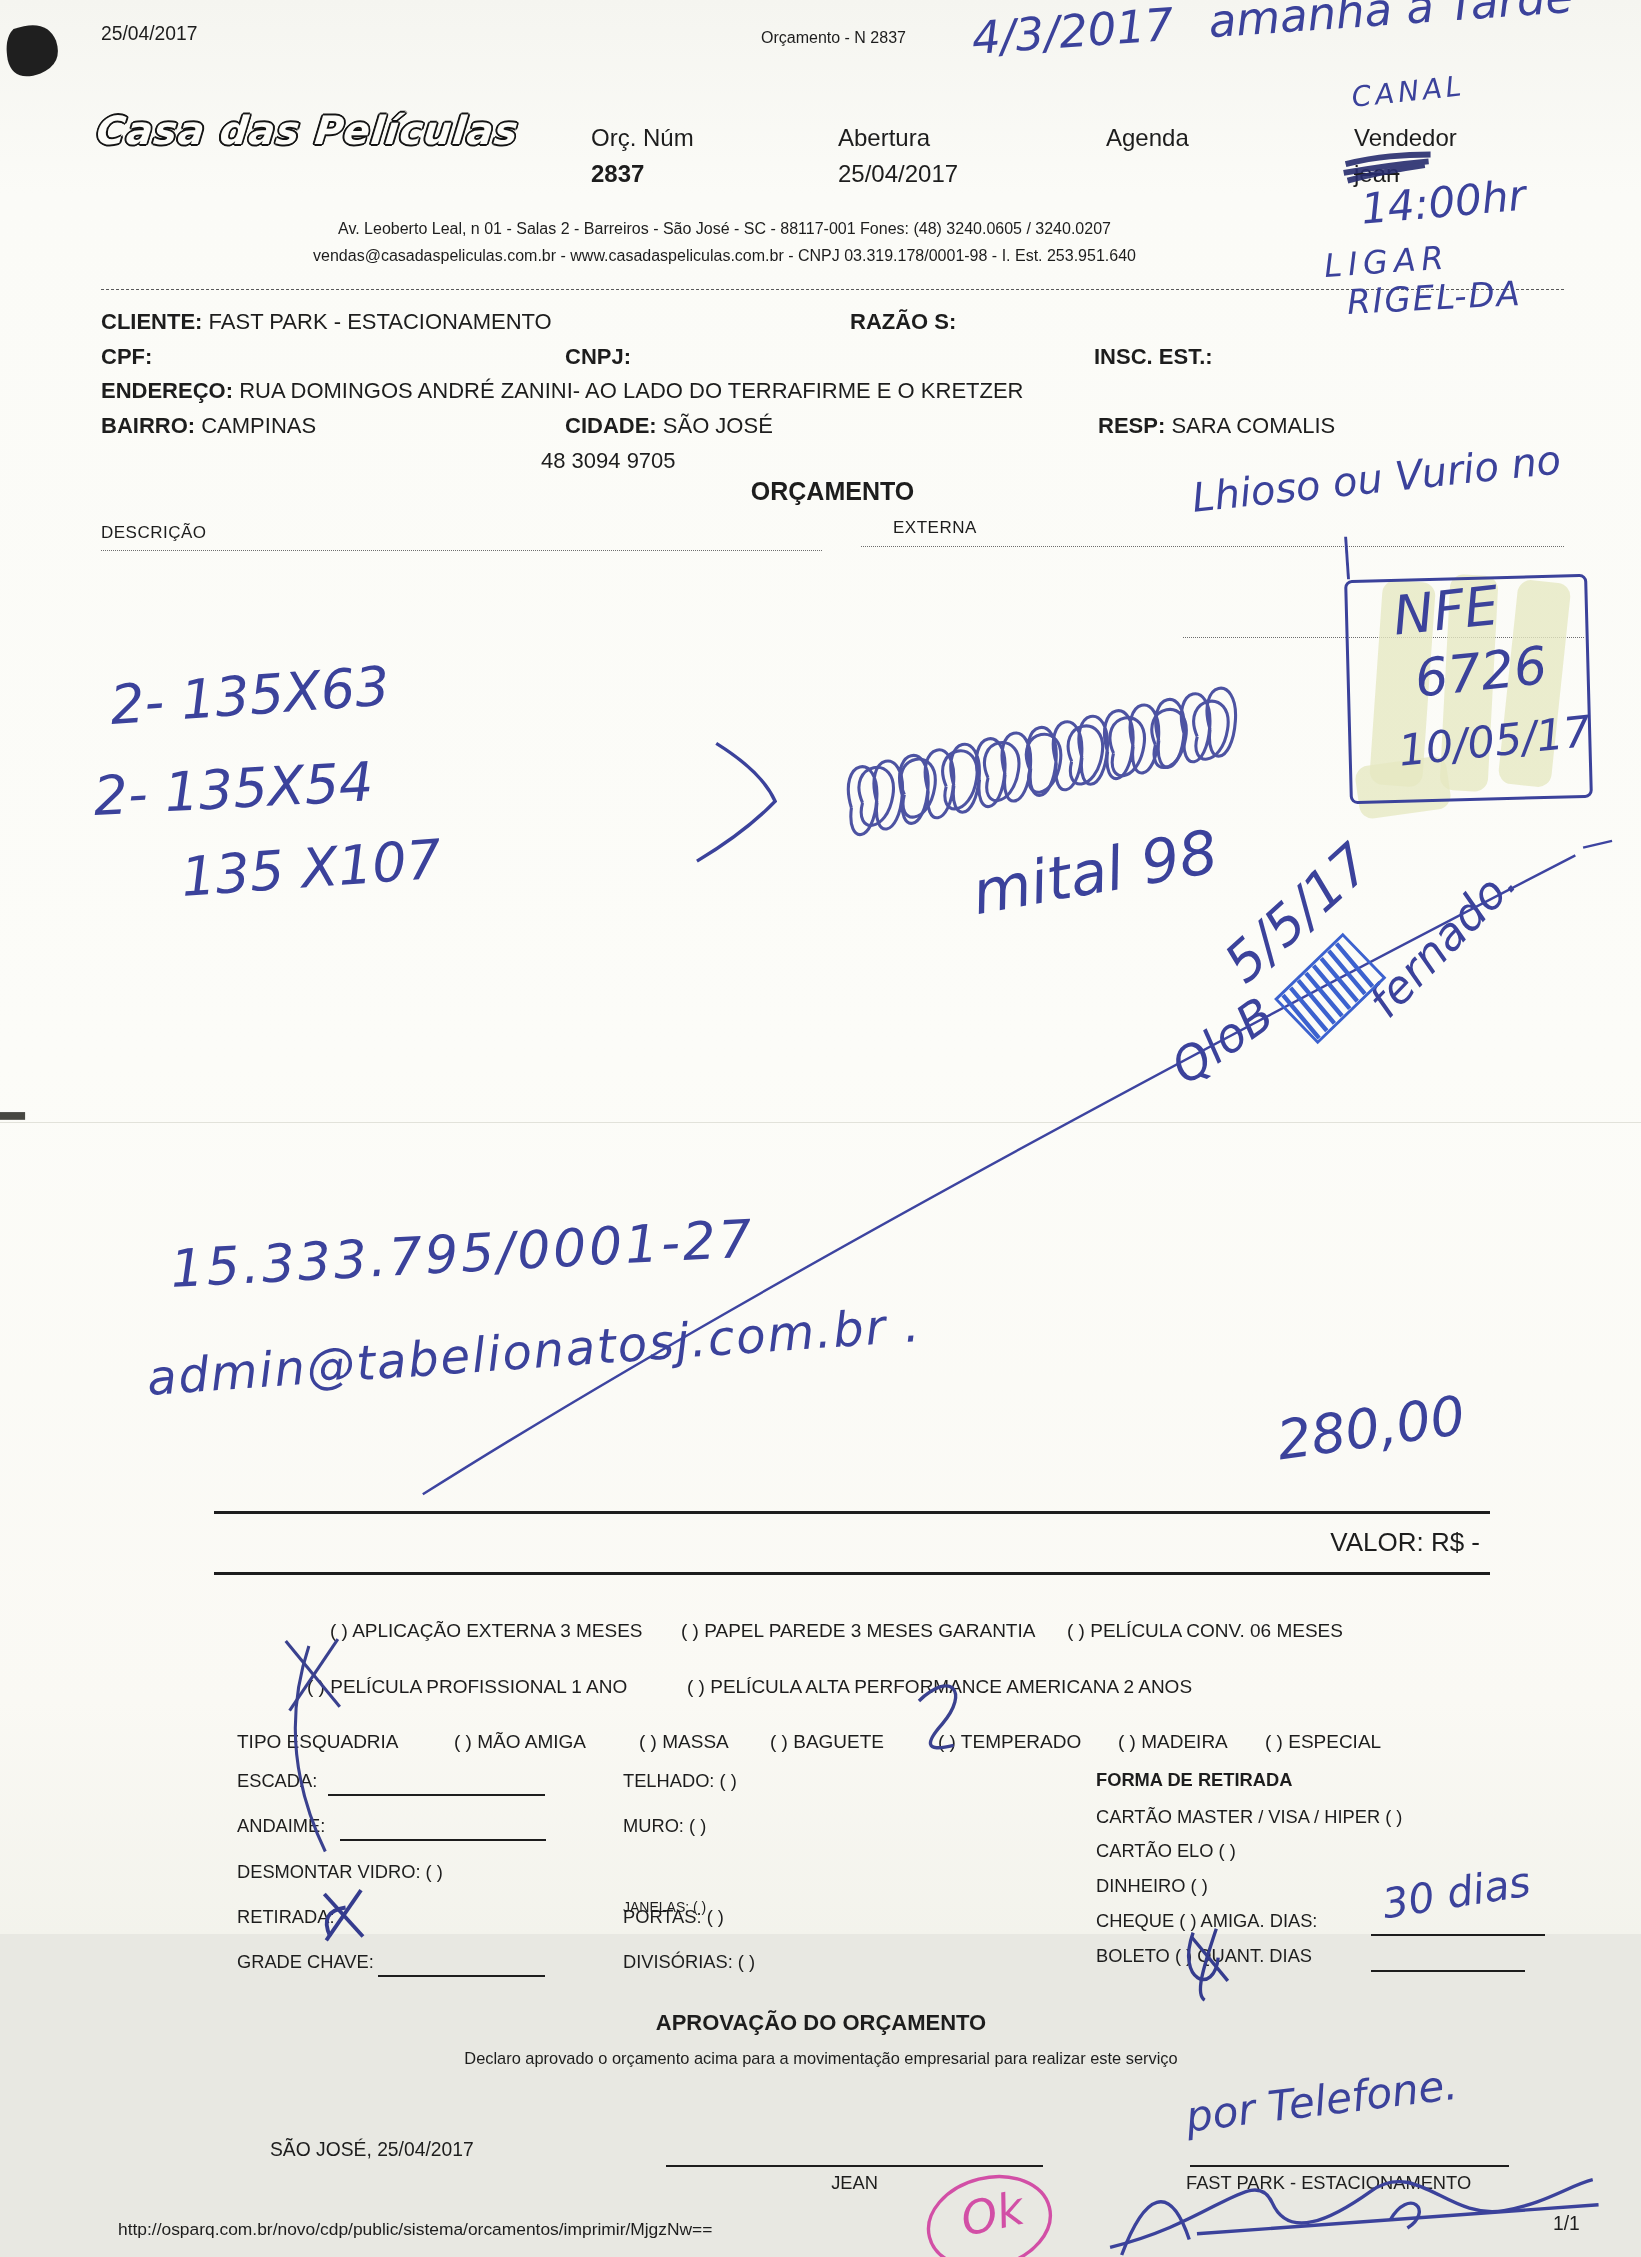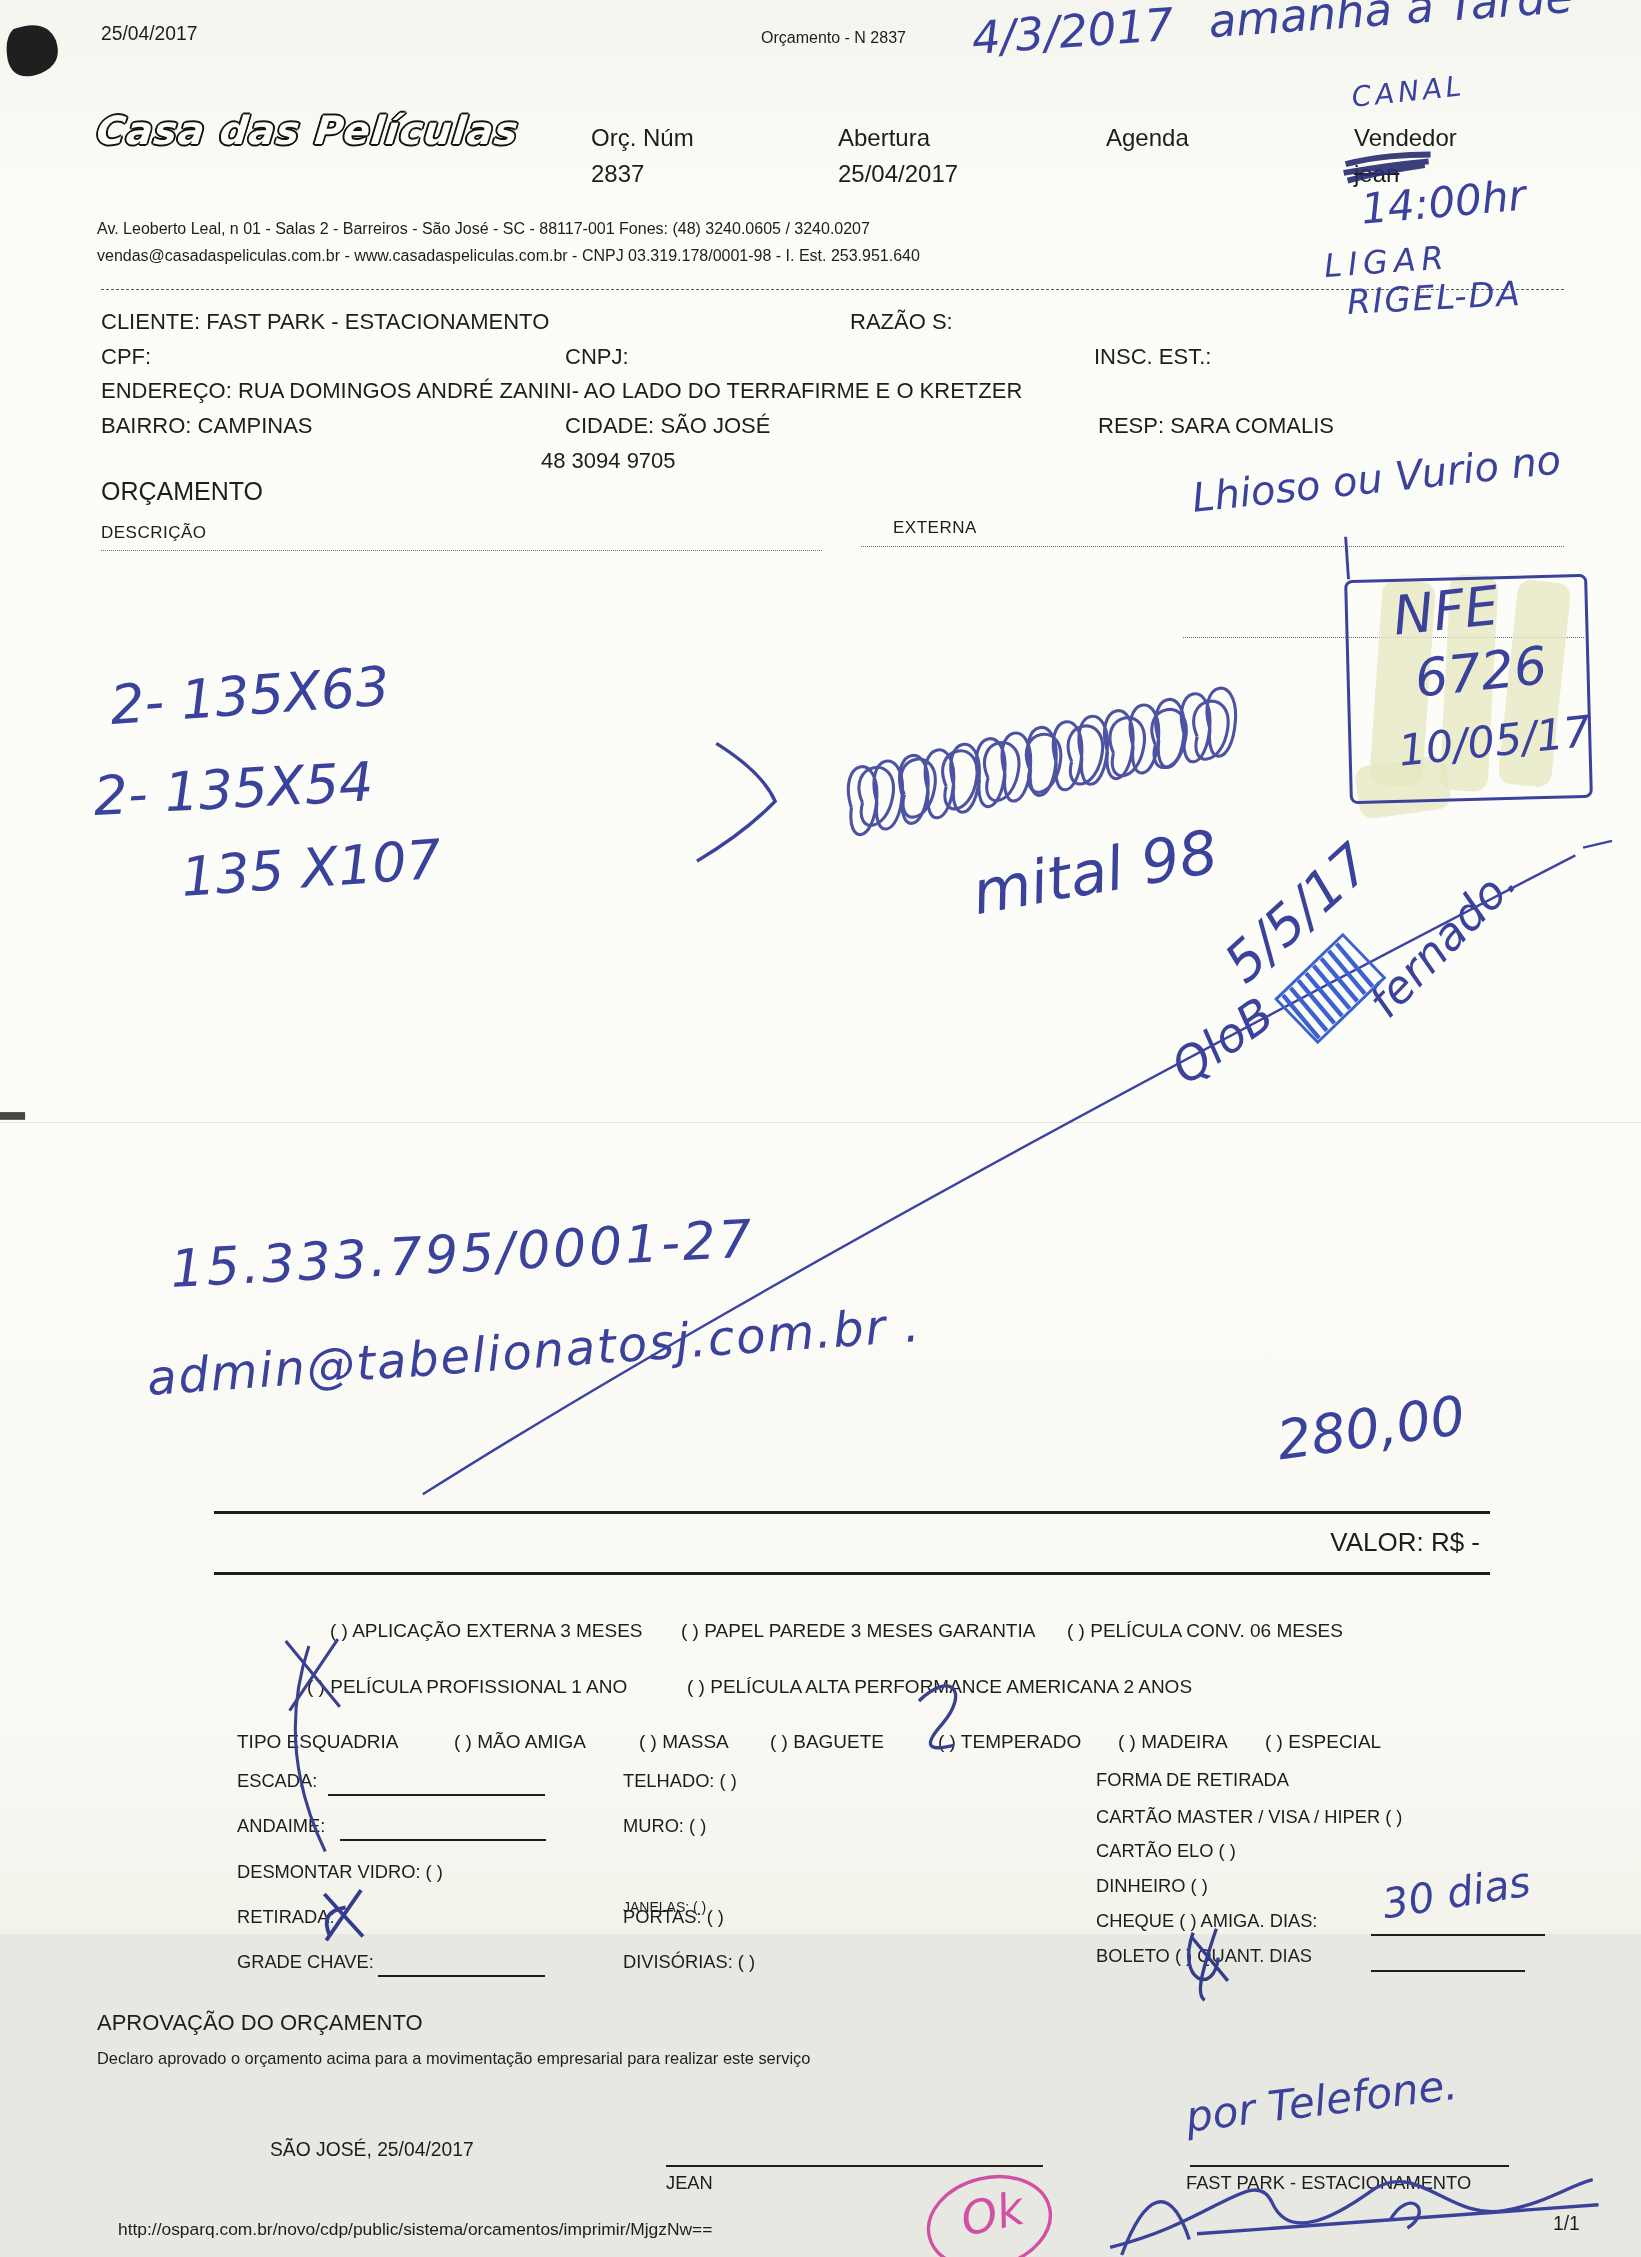--- a/index.html
+++ b/index.html
@@ -2,22 +2,22 @@
 <html><head>
 <meta charset="utf-8">
 <style>
   *{margin:0;padding:0;box-sizing:border-box}
   html,body{width:1641px;height:2257px;overflow:hidden;background:#e8e8e2}
   .page{position:relative;width:1641px;height:1934px;
     background:linear-gradient(180deg,#f5f5f0 0%,#fbfbf7 10%,#fcfcf8 55%,#faf9f4 88%,#f3f3ec 100%);
     font-family:"Liberation Sans",sans-serif;color:#1d1d1d}
   .pos{position:absolute}
   .pr{font-family:"Liberation Sans",sans-serif;color:#1d1d1d;white-space:nowrap}
-  .b{font-weight:normal}
-  .ctr{text-align:left}
+  .b{font-weight:bold}
+  .ctr{text-align:center}
   .hw{font-family:"DejaVu Sans",sans-serif;font-style:italic;color:#3b429b;white-space:nowrap;transform-origin:left top}
   .dotline{border-top:1.9px dotted #6e6e6e;height:0}
   .solidline{background:#1d1d1d}
   .logo{font-family:"DejaVu Sans",sans-serif;font-weight:bold;font-style:italic;font-size:39px;letter-spacing:1px;color:#fcfcf8;transform:skewX(-6deg);
     text-shadow:1.9px 0 0 #141414,-1.9px 0 0 #141414,0 1.9px 0 #141414,0 -1.9px 0 #141414,1.4px 1.4px 0 #141414,-1.4px -1.4px 0 #141414,1.4px -1.4px 0 #141414,-1.4px 1.4px 0 #141414}
   .hl{background:#e6e8c2;opacity:.78;border-radius:13.5px}
   .nfebox{border:3.4px solid #3b429b;border-radius:7.7px;transform:rotate(-1.5deg)}
   svg{overflow:visible}
 </style>
 </head>

